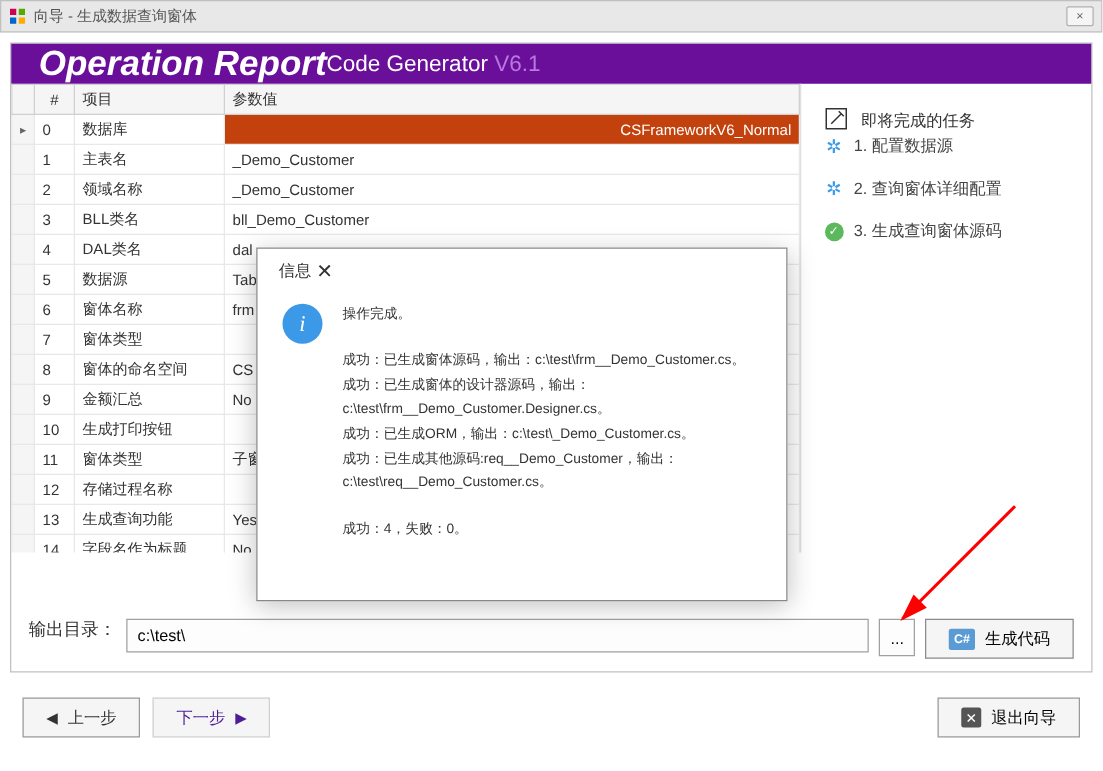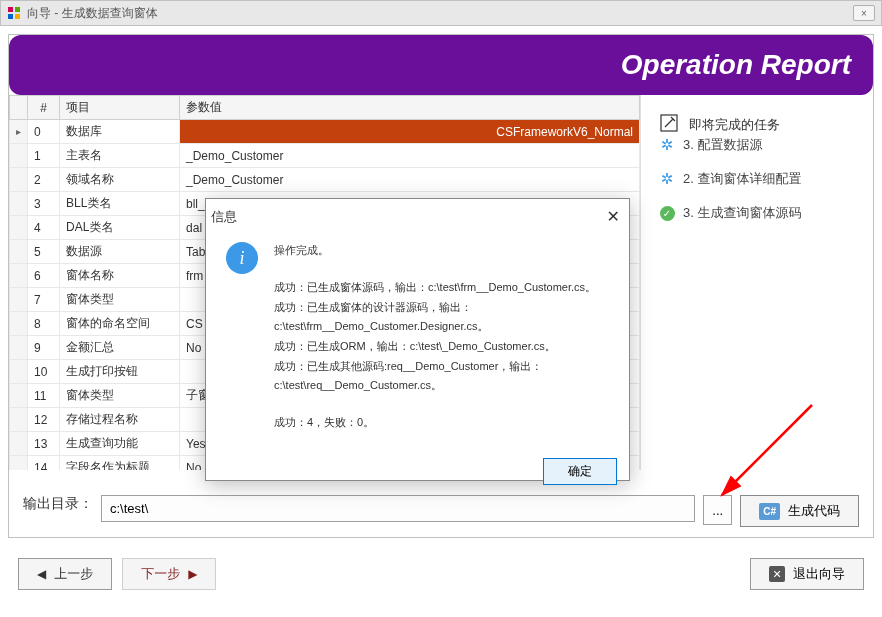--- a/index.html
+++ b/index.html
@@ -3,21 +3,21 @@
   <meta charset="utf-8">
   <style>
     * { margin: 0; padding: 0; box-sizing: border-box; font-family: "Microsoft YaHei", Arial, sans-serif; }
     body { background: #fff; width: 882px; height: 617px; overflow: hidden; }
 
     .titlebar { background: #e8e8e8; border: 1px solid #c0c0c0; height: 26px; display: flex; align-items: center; padding: 0 6px; font-size: 12px; color: #555; }
     .titlebar-icon { width: 14px; height: 14px; margin-right: 6px; display: inline-flex; }
     .titlebar-close { margin-left: auto; width: 22px; height: 16px; border: 1px solid #b0b0b0; background: #f5f5f5; display: flex; align-items: center; justify-content: center; font-size: 10px; cursor: pointer; border-radius: 2px; color: #666; }
 
     .main-frame { margin: 8px; border: 1px solid #c0c0c0; height: 504px; position: relative; }
-    .header-purple { background: #6a0f9a; color: #fff; padding: 14px 22px; display: flex; align-items: center; justify-content: flex-end; border-radius: 12px; }
+    .header-purple { background: #6a0f9a; color: #fff; padding: 0 22px; display: flex; align-items: center; justify-content: flex-start; }
     .header-title { font-size: 28px; font-weight: bold; font-style: italic; }
     .header-right { font-size: 18px; }
     .header-version { color: #b878e0; }
 
     .content-area { display: flex; height: 375px; }
     .table-pane { width: 632px; overflow: hidden; border-right: 1px solid #e0e0e0; }
     .side-pane { flex: 1; padding: 18px 18px; }
 
     table { border-collapse: collapse; width: 100%; font-size: 12px; }
     th { background: #f5f5f5; border: 1px solid #d0d0d0; padding: 3px 6px; text-align: left; font-weight: normal; color: #333; }
@@ -40,27 +40,27 @@
 
     .output-row { position: absolute; bottom: 0; left: 0; right: 0; padding: 10px 14px; display: flex; align-items: flex-start; gap: 8px; border-top: 1px solid transparent; }
     .output-label { font-size: 14px; color: #333; }
     .output-input { flex: 1; border: 1px solid #a0a0a0; padding: 5px 8px; font-size: 13px; background: #fdfdfd; }
     .output-dots { border: 1px solid #a0a0a0; padding: 5px 8px; background: #fdfdfd; cursor: pointer; font-size: 13px; height: 30px; display: flex; align-items: center; }
     .gen-btn { border: 1px solid #8a8a8a; padding: 5px 18px; background: #f5f5f5; cursor: pointer; display: flex; align-items: center; gap: 8px; font-size: 13px; height: 32px; }
     .csharp-badge { background: #5a9bd5; color: #fff; font-size: 10px; padding: 3px 4px; border-radius: 2px; font-weight: bold; }
 
     .footer { padding: 12px 18px; display: flex; align-items: center; gap: 10px; }
     .nav-btn { border: 1px solid #9a9a9a; padding: 6px 18px; background: #f5f5f5; cursor: pointer; display: flex; align-items: center; gap: 8px; font-size: 13px; color: #333; }
-    .nav-btn.disabled { color: #7f1d1d; border-color: #d0d0d0; justify-content: space-between; }
+    .nav-btn.disabled { color: #4c1d95; border-color: #d0d0d0; justify-content: space-between; }
     .nav-arrow { font-size: 12px; }
     .exit-btn { margin-left: auto; border: 1px solid #9a9a9a; padding: 6px 18px; background: #f5f5f5; cursor: pointer; display: flex; align-items: center; gap: 8px; font-size: 13px; }
     .exit-icon { background: #555; color: #fff; width: 16px; height: 16px; display: inline-flex; align-items: center; justify-content: center; font-size: 11px; border-radius: 2px; }
 
     .dialog { position: absolute; left: 205px; top: 198px; width: 425px; height: 283px; background: #fff; border: 1px solid #888; box-shadow: 0 4px 20px rgba(0,0,0,0.25); z-index: 100; font-size: 12px; display: flex; flex-direction: column; }
-    .dialog-title { padding: 8px 5px; display: flex; justify-content: space-between; align-items: center; font-size: 13px; color: #333; }
+    .dialog-title { padding: 8px 17px; display: flex; align-items: center; font-size: 13px; color: #333; }
     .dialog-close { font-size: 16px; cursor: pointer; color: #333; padding: 0 4px; }
     .dialog-body { padding: 8px 20px 12px 20px; display: flex; gap: 16px; flex: 1; }
     .dialog-icon { width: 32px; height: 32px; background: #3b99e8; border-radius: 50%; display: flex; align-items: center; justify-content: center; color: #fff; font-size: 18px; font-family: Georgia, serif; font-style: italic; flex-shrink: 0; }
     .dialog-text { font-size: 11px; line-height: 1.6; color: #333; }
     .dialog-text p { margin-bottom: 2px; }
     .dialog-footer { padding: 12px; display: flex; justify-content: flex-end; }
     .dialog-ok { border: 1px solid #0078d4; background: #e5f1fb; padding: 4px 24px; cursor: pointer; font-size: 12px; }
 
     .red-arrow { position: absolute; right: 60px; top: 400px; z-index: 50; pointer-events: none; }
   </style>
@@ -78,20 +78,23 @@
   </span>
   <span>向导 - 生成数据查询窗体</span>
   <div class="titlebar-close">
       <span>×</span>
     </div>
 </div>
 
 <div class="main-frame">
   <div class="header-purple">
     <span class="header-title">Operation Report</span>
+    <span class="header-right">
+      <span>Code Generator </span><span class="header-version">V6.1</span>
+    </span>
   </div>
 
   <div class="content-area">
     <div class="table-pane">
       <table>
         <thead>
           <tr>
             <th class="row-sel"></th>
             <th class="num-col">#</th>
             <th>项目</th>
@@ -199,21 +202,21 @@
           <svg width="20" height="20" viewBox="0 0 20 20">
               <rect x="2" y="2" width="16" height="16" fill="none" stroke="#333" stroke-width="1.2"></rect>
               <path d="M6 14 L14 6 M12 4 L16 8" stroke="#333" stroke-width="1.2" fill="none"></path>
             </svg>
         </span>
         <span>即将完成的任务</span>
       </div>
       <div id="side-steps">
           <div class="side-step">
             <span class="side-step-icon gear">✲</span>
-            <span>3. 配置数据源</span>
+            <span>1. 配置数据源</span>
           </div>
           <div class="side-step">
             <span class="side-step-icon gear">✲</span>
             <span>2. 查询窗体详细配置</span>
           </div>
           <div class="side-step">
             <span class="side-step-icon">
               <span class="check">✓</span>
             </span>
             <span>3. 生成查询窗体源码</span>
@@ -265,23 +268,20 @@
           <p>成功：已生成窗体的设计器源码，输出：</p>
           <p>c:\test\frm__Demo_Customer.Designer.cs。</p>
           <p>成功：已生成ORM，输出：c:\test\_Demo_Customer.cs。</p>
           <p>成功：已生成其他源码:req__Demo_Customer，输出：</p>
           <p>c:\test\req__Demo_Customer.cs。</p>
         </div>
       <br>
       <p>成功：4，失败：0。</p>
     </div>
   </div>
-  <div class="dialog-footer">
-    <button class="dialog-ok">确定</button>
-  </div>
 </div>
 
 <svg class="red-arrow" width="120" height="110">
   <defs>
       <marker id="ah" markerWidth="10" markerHeight="10" refX="8" refY="3" orient="auto">
         <path d="M0,0 L0,6 L9,3 z" fill="#ff0000"></path>
       </marker>
     </defs>
   <line x1="110" y1="5" x2="20" y2="95" stroke="#ff0000" stroke-width="2.5" marker-end="url(#ah)"></line>
 </svg>

